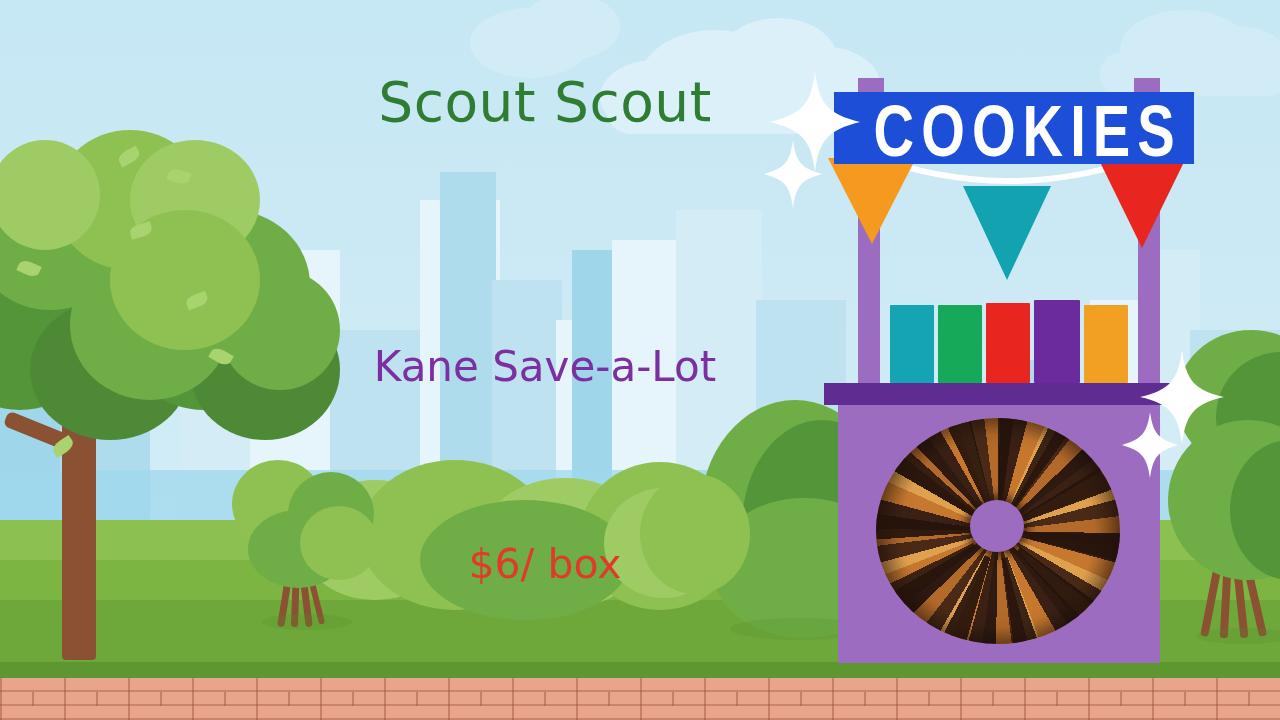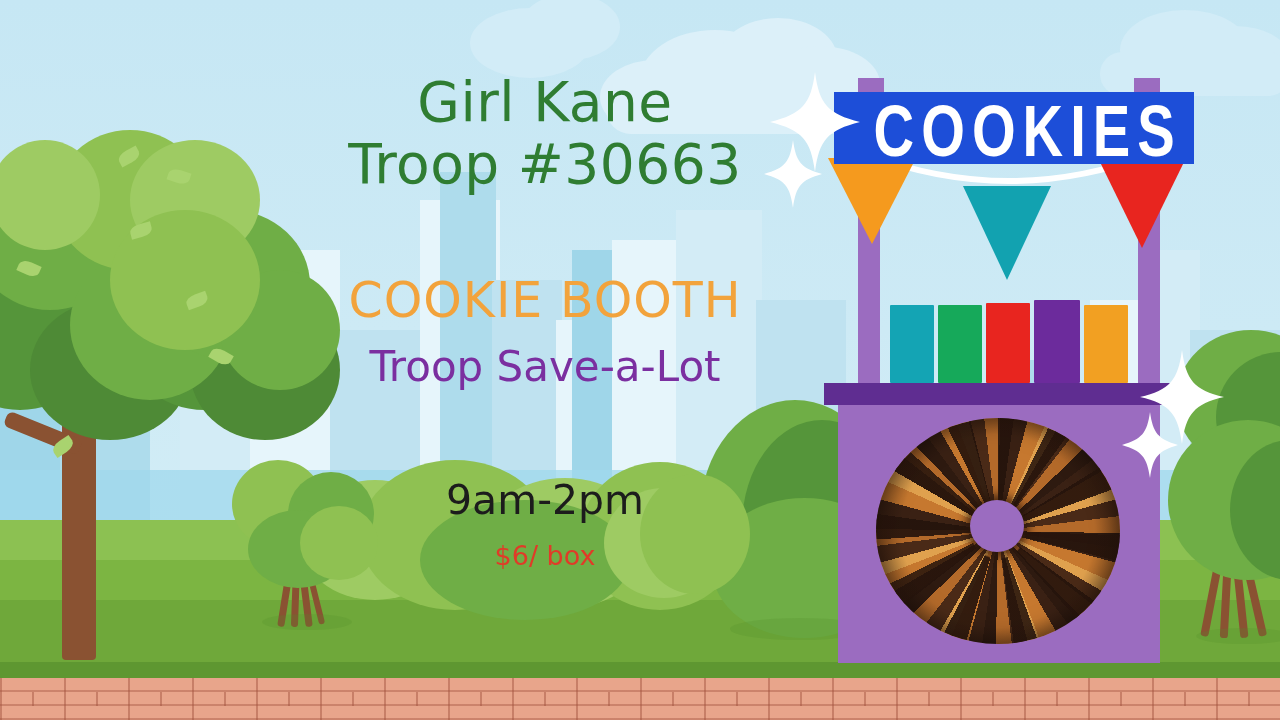--- a/index.html
+++ b/index.html
@@ -91,21 +91,21 @@
      background:radial-gradient(circle at 50% 50%, transparent 58%, rgba(30,15,8,.55) 82%, rgba(20,10,5,.85) 100%);}
 
   
   .txt{position:absolute;white-space:nowrap;text-align:center;}
   .hand{font-family:"DejaVu Sans",sans-serif;font-weight:400;}
   .t-title{font-size:55px;color:#2f7d32;letter-spacing:.5px;}
   .t-booth{font-size:49px;color:#f2a33c;letter-spacing:1px;}
   .t-store{font-size:42px;color:#7b2fa0;}
   .t-date{font-size:41px;color:#1c1c1c;}
   .t-time{font-size:41px;color:#1c1c1c;}
-  .t-price{font-size:27px;color:#e03b28;}
+  .t-price{font-size:41px;color:#e03b28;}
 </style>
 </head>
 <body>
 
 <div class="stage">
 
   <div class="abs sky"></div>
 
   <div>
     <div class="abs cloud" style="left:640px;top:30px;width:150px;height:100px;"></div>
@@ -289,21 +289,18 @@
     <svg width="84" height="94" viewBox="0 0 84 94">
       <path d="M42 0 C46 30 54 40 84 47 C54 54 46 64 42 94 C38 64 30 54 0 47 C30 40 38 30 42 0 Z" fill="#ffffff"></path>
     </svg>
   </div>
   <div class="spark" style="left:1122px;top:412px;">
     <svg width="56" height="66" viewBox="0 0 56 66">
       <path d="M28 0 C31 21 36 27 56 33 C36 39 31 45 28 66 C25 45 20 39 0 33 C20 27 25 21 28 0 Z" fill="#ffffff"></path>
     </svg>
   </div>
 
-  <div class="txt hand t-title" style="left:0;top:70px;width:1090px;">Girl Kane</div>
-  <div class="txt hand t-title" style="left:0;top:132px;width:1090px;">Troop #30663</div>
-
-  <div class="txt hand t-booth" style="left:0;top:272px;width:1090px;">COOKIE BOOTH</div>
-  <div class="txt hand t-store" style="left:0;top:342px;width:1090px;">Troop Save-a-Lot</div>
-  <div class="txt hand t-time" style="left:0;top:476px;width:1090px;">9am-2pm</div>
+  <div class="txt hand t-title" style="left:0;top:70px;width:1090px;">Scout Scout</div>
+
+  <div class="txt hand t-store" style="left:0;top:342px;width:1090px;">Kane Save-a-Lot</div>
   <div class="txt hand t-price" style="left:0;top:540px;width:1090px;">$6/ box</div>
 
 </div>
 
 </body></html>

